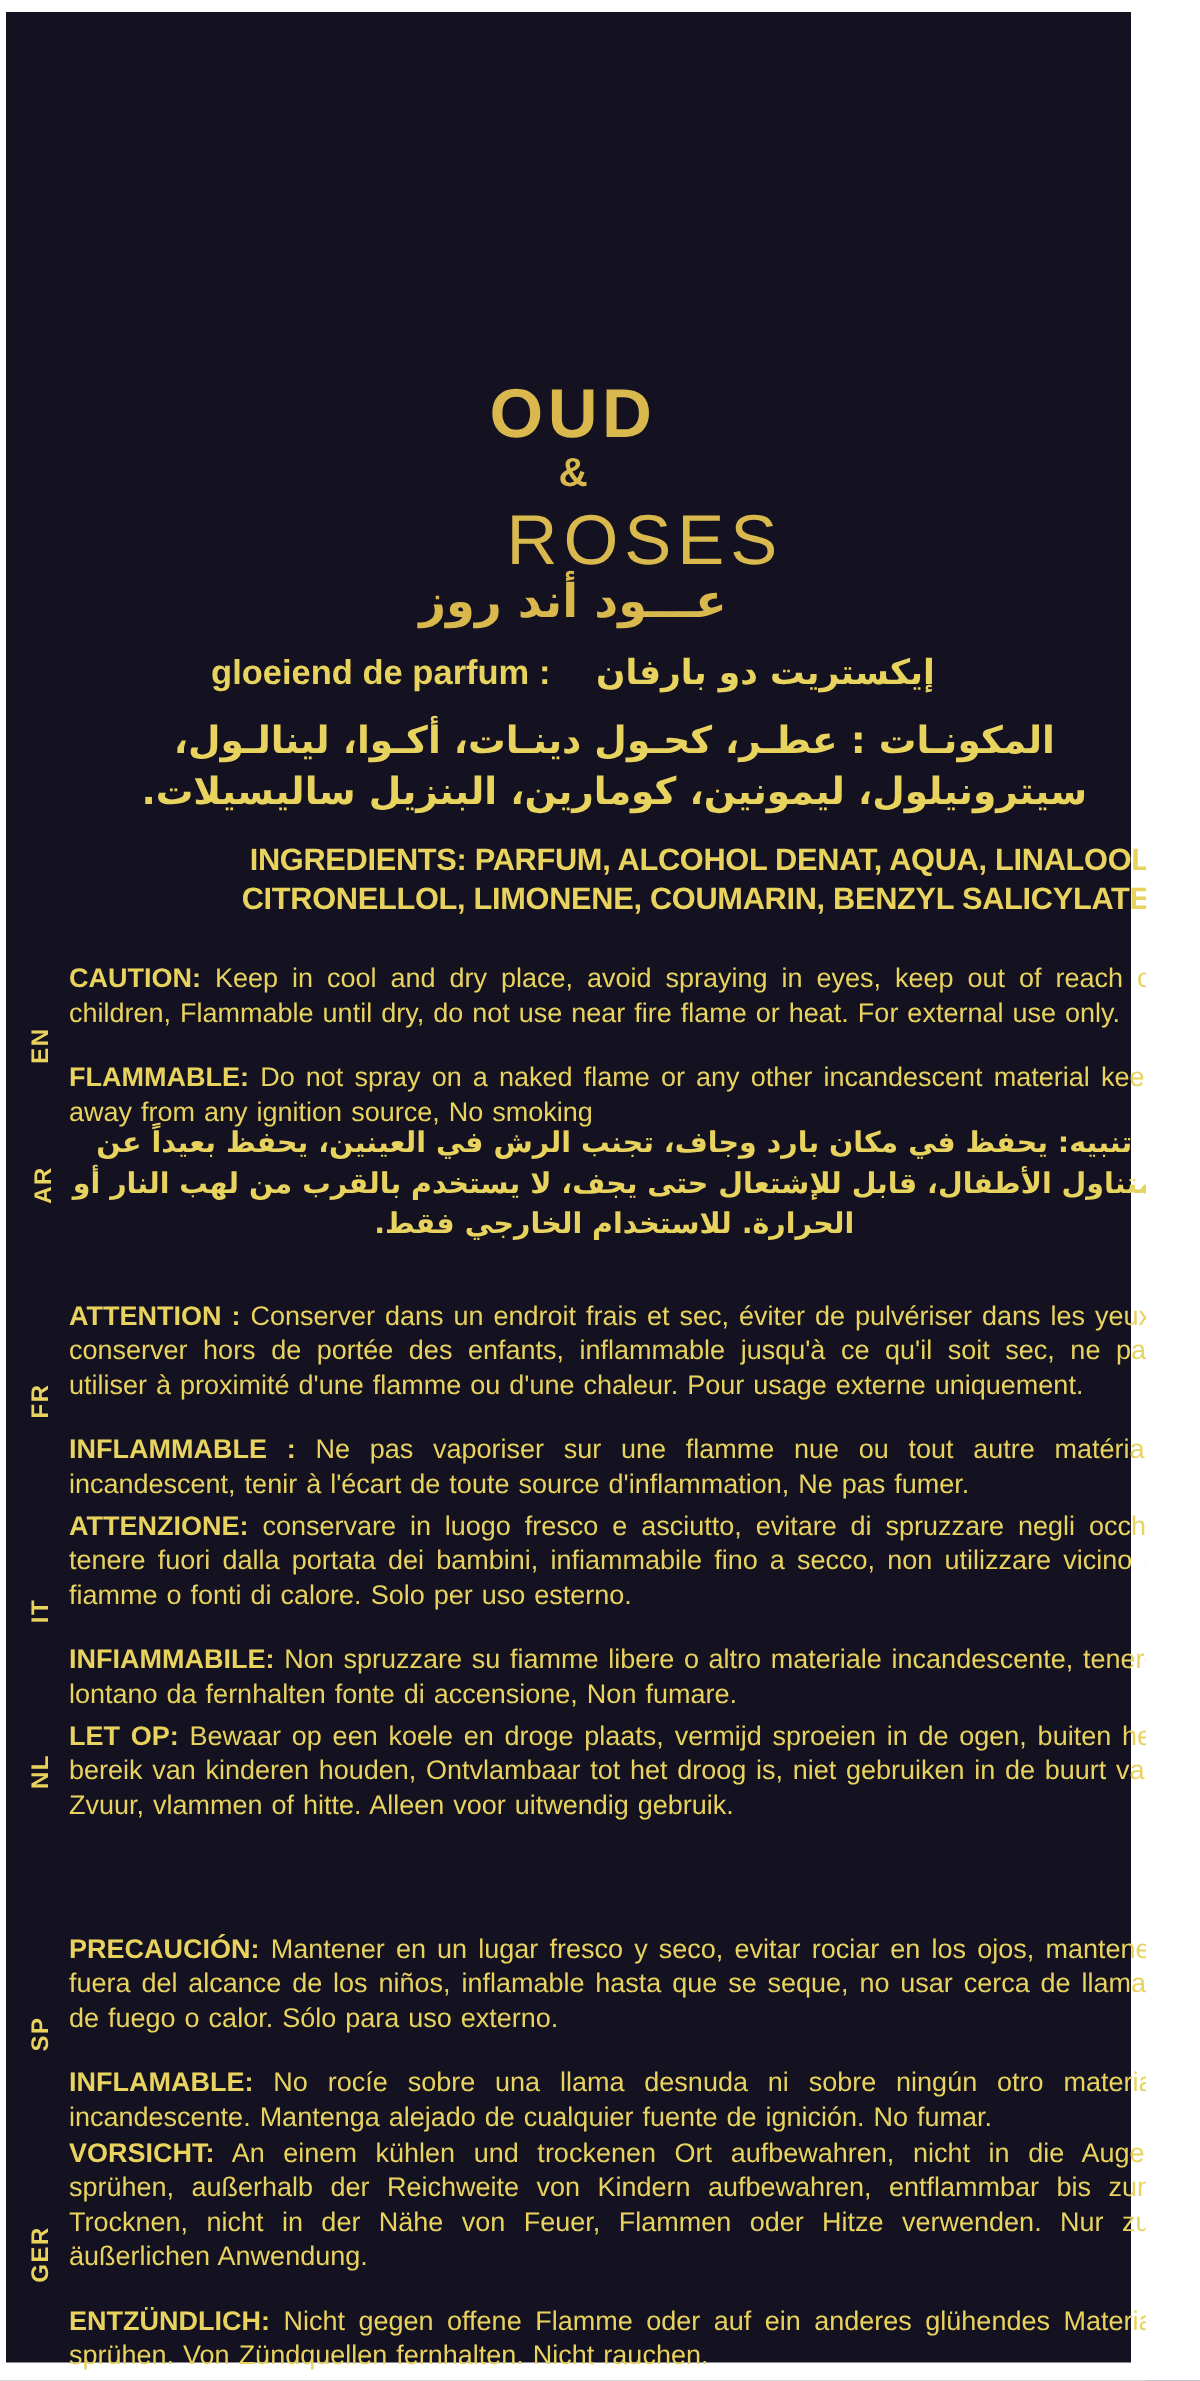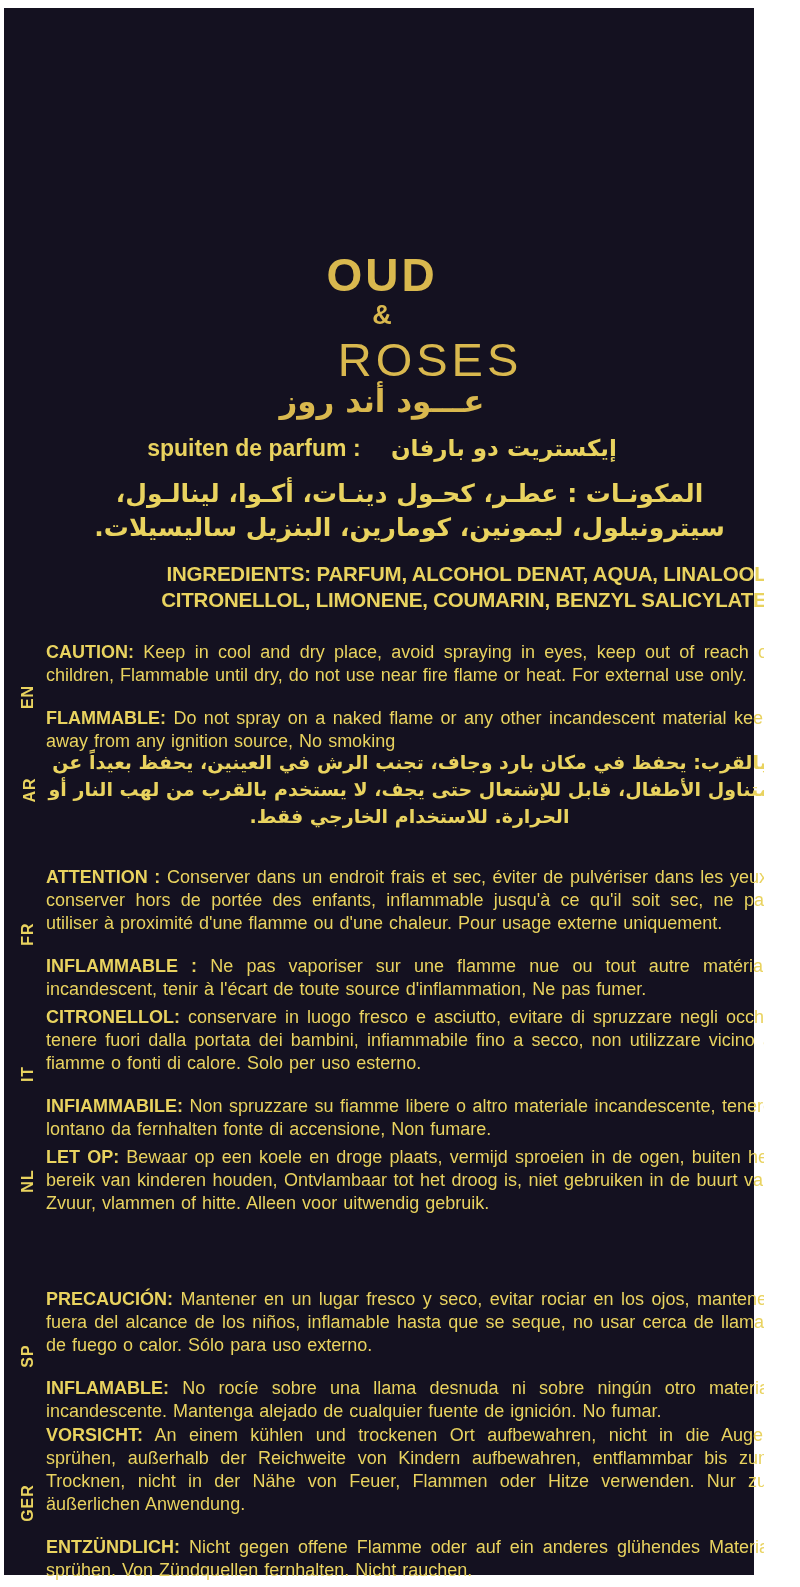--- a/index.html
+++ b/index.html
@@ -55,46 +55,46 @@
 <body>
 
 <div class="page">
   <div class="panel"></div>
 
   <div class="centered t-oud">OUD</div>
   <div class="centered t-amp">&amp;</div>
   <div class="centered t-roses">ROSES</div>
   <div class="centered t-ar">عـــود أند روز</div>
 
-  <div class="centered t-extrait"><span>spuiten de parfum</span> <span>:</span> <span class="ar">إيكستريت دو بارفان</span></div>
+  <div class="centered t-extrait"><span>gloeiend de parfum</span> <span>:</span> <span class="ar">إيكستريت دو بارفان</span></div>
 
   <div class="ing-ar">المكونـات : عطـر، كحـول دينـات، أكـوا، لينالـول، سيترونيلول، ليمونين، كومارين، البنزيل ساليسيلات.</div>
 
   <div class="ing-en"><span>INGREDIENTS:</span> <span>PARFUM,  ALCOHOL DENAT,  AQUA,   LINALOOL, CITRONELLOL, LIMONENE, COUMARIN, BENZYL SALICYLATE.</span></div>
 
   <section class="sec" style="top:641px">
     <span class="tab">EN</span>
     <p class="para"><b class="lead">CAUTION:</b> <span>Keep in cool and dry place, avoid spraying in eyes, keep out of reach of children, Flammable until dry, do not use near fire flame or heat. For external use only.</span></p>
     <p class="para para2"><b class="lead">FLAMMABLE:</b> <span>Do not spray on a naked flame or any other incandescent material keep away from any ignition source, No smoking</span></p>
   </section>
 
   <section class="sec rtl" dir="rtl" style="top:749px">
     <span class="tab">AR</span>
-    <p class="para"><b class="lead">بالقرب:</b> <span>يحفظ في مكان بارد وجاف، تجنب الرش في العينين، يحفظ بعيداً عن متناول الأطفال، قابل للإشتعال حتى يجف، لا يستخدم بالقرب من لهب النار أو الحرارة. للاستخدام الخارجي فقط.</span></p>
+    <p class="para"><b class="lead">تنبيه:</b> <span>يحفظ في مكان بارد وجاف، تجنب الرش في العينين، يحفظ بعيداً عن متناول الأطفال، قابل للإشتعال حتى يجف، لا يستخدم بالقرب من لهب النار أو الحرارة. للاستخدام الخارجي فقط.</span></p>
   </section>
 
   <section class="sec" style="top:866px">
     <span class="tab">FR</span>
     <p class="para"><b class="lead">ATTENTION :</b> <span>Conserver dans un endroit frais et sec, éviter de pulvériser dans les yeux, conserver hors de portée des enfants, inflammable jusqu'à ce qu'il soit sec, ne pas utiliser à proximité d'une flamme ou d'une chaleur. Pour usage externe uniquement.</span></p>
     <p class="para para2"><b class="lead">INFLAMMABLE :</b> <span>Ne pas vaporiser sur une flamme nue ou tout autre matériau incandescent, tenir à l'écart de toute source d'inflammation, Ne pas fumer.</span></p>
   </section>
 
   <section class="sec" style="top:1006px">
     <span class="tab">IT</span>
-    <p class="para"><b class="lead">CITRONELLOL:</b> <span>conservare in luogo fresco e asciutto, evitare di spruzzare negli occhi, tenere fuori dalla portata dei bambini, infiammabile fino a secco, non utilizzare vicino a fiamme o fonti di calore. Solo per uso esterno.</span></p>
+    <p class="para"><b class="lead">ATTENZIONE:</b> <span>conservare in luogo fresco e asciutto, evitare di spruzzare negli occhi, tenere fuori dalla portata dei bambini, infiammabile fino a secco, non utilizzare vicino a fiamme o fonti di calore. Solo per uso esterno.</span></p>
     <p class="para para2"><b class="lead">INFIAMMABILE:</b> <span>Non spruzzare su fiamme libere o altro materiale incandescente, tenere lontano da fernhalten fonte di accensione, Non fumare.</span></p>
   </section>
 
   <section class="sec" style="top:1146px">
     <span class="tab">NL</span>
     <p class="para"><b class="lead">LET OP:</b> <span>Bewaar op een koele en droge plaats, vermijd sproeien in de ogen, buiten het bereik van kinderen houden, Ontvlambaar tot het droog is, niet gebruiken in de buurt van Zvuur, vlammen of hitte. Alleen voor uitwendig gebruik.</span></p>
   </section>
 
   <section class="sec" style="top:1288px">
     <span class="tab">SP</span>

